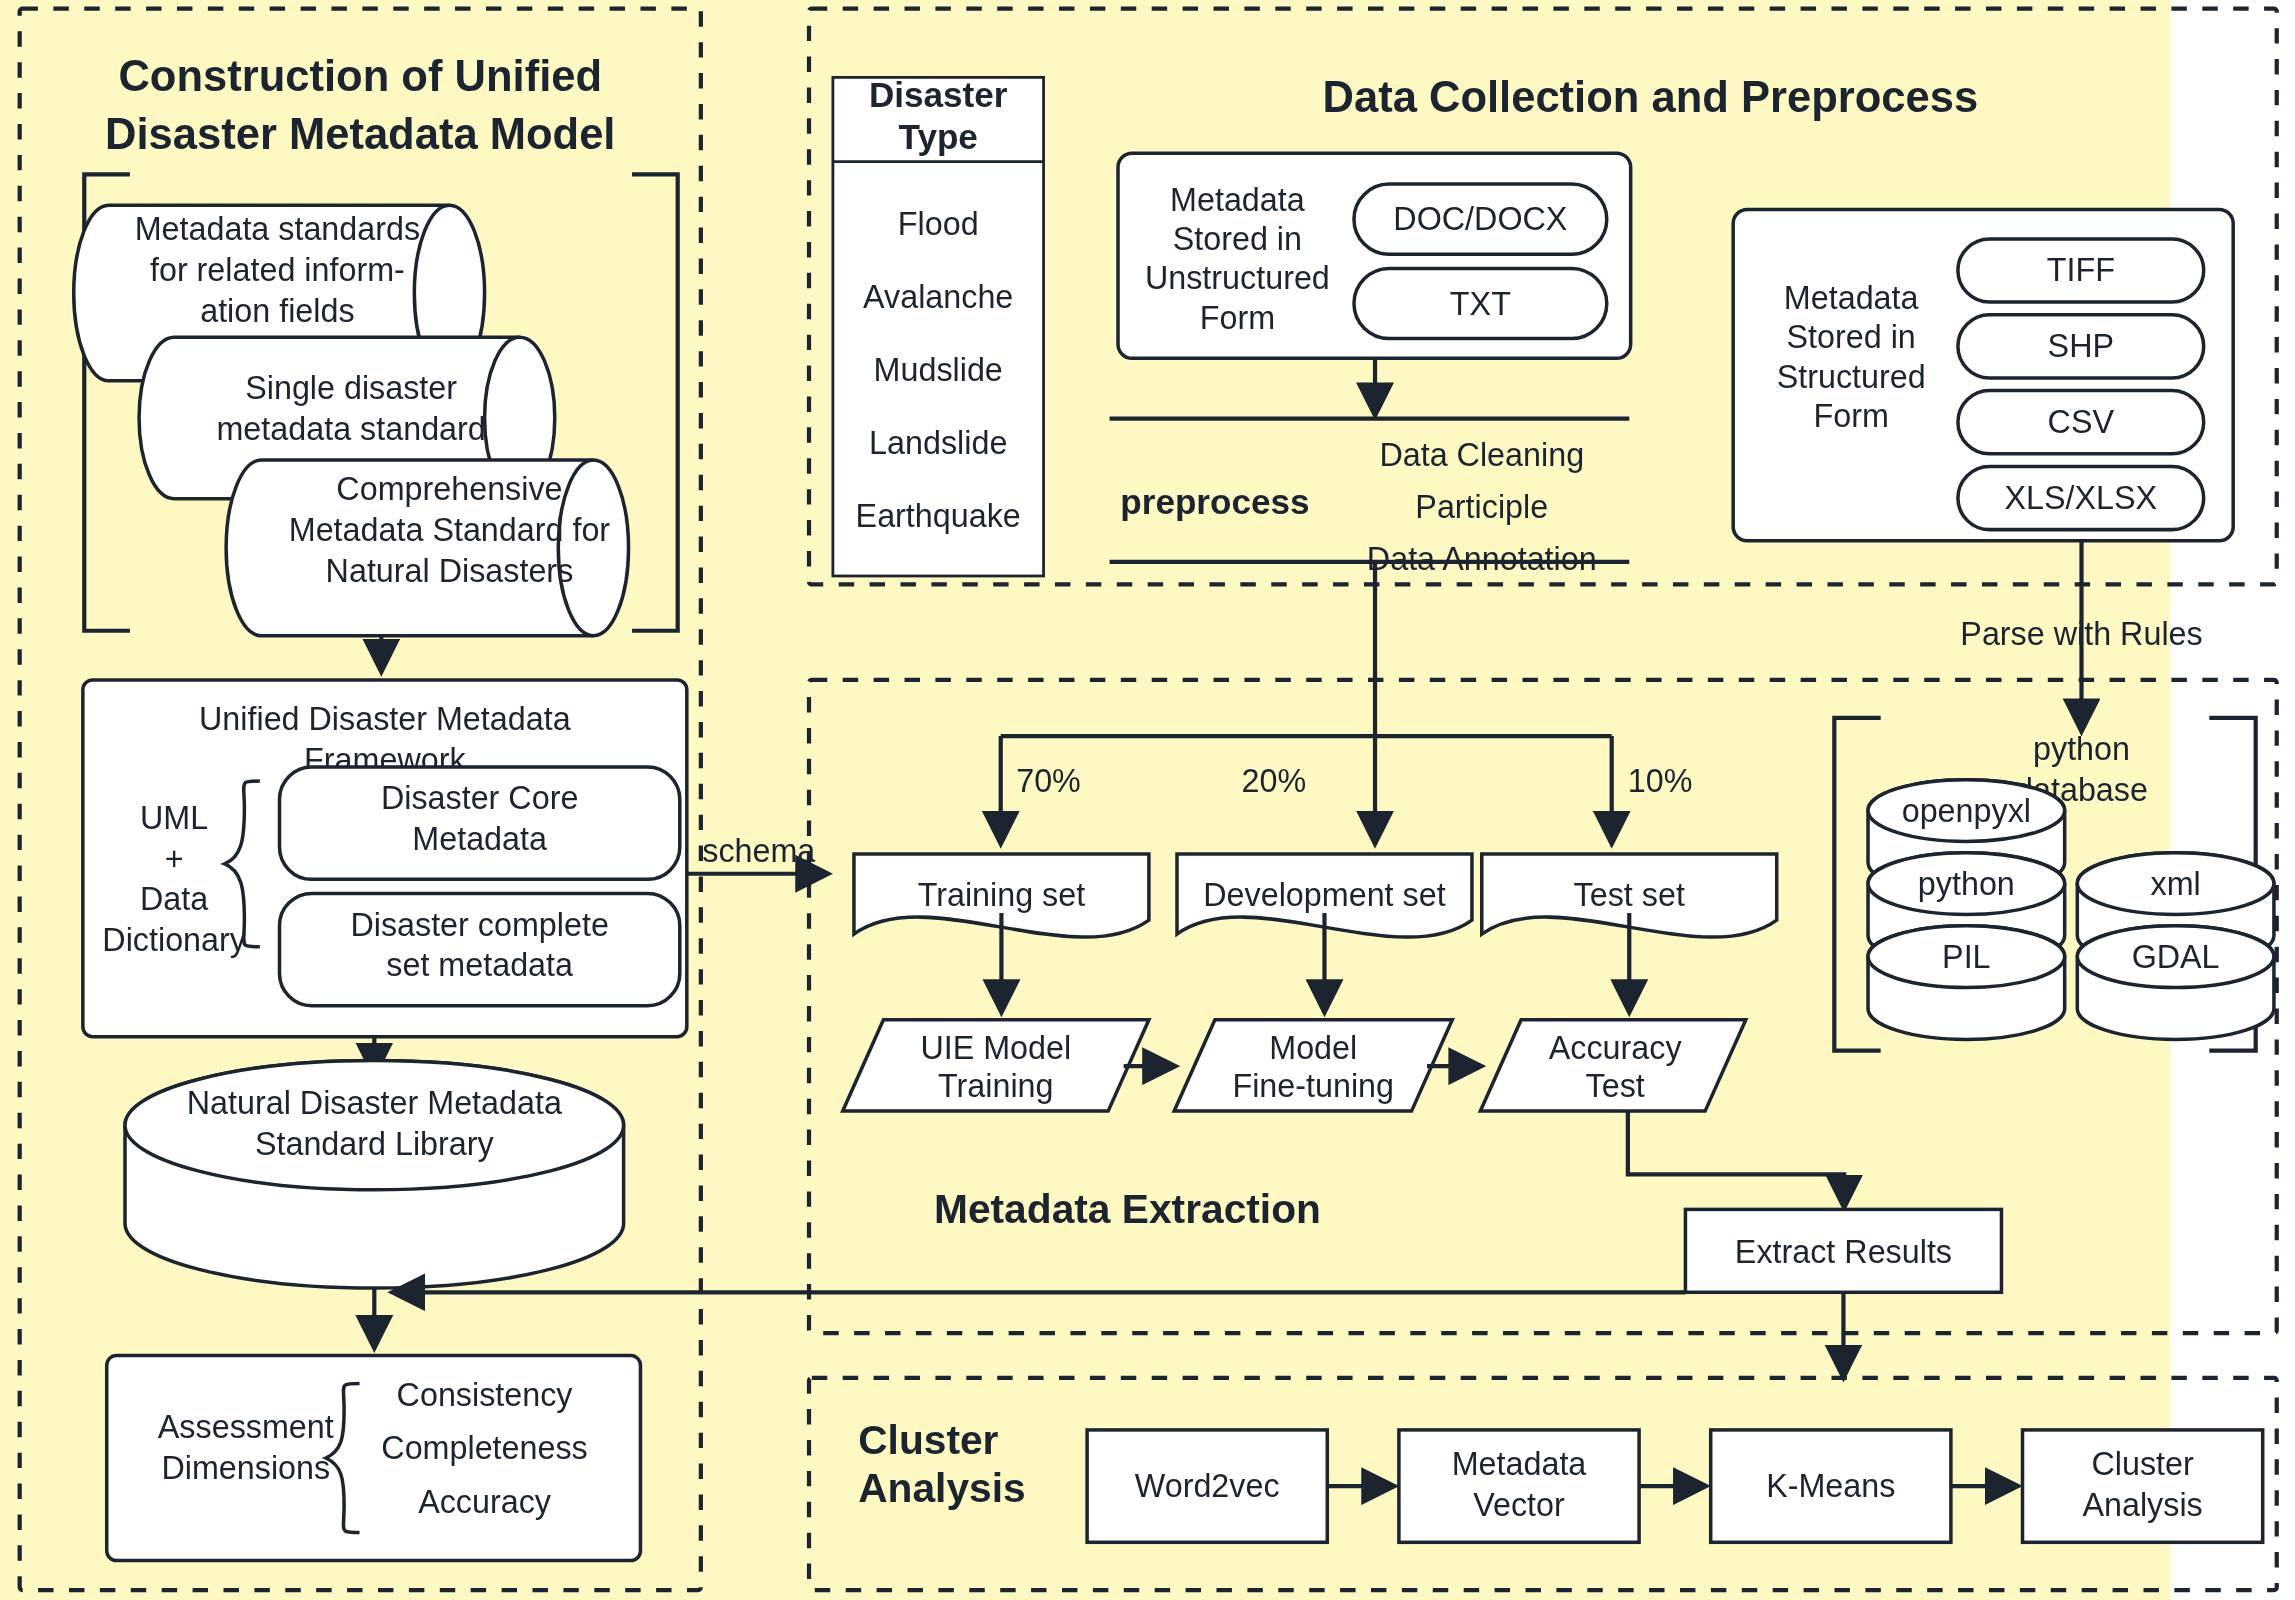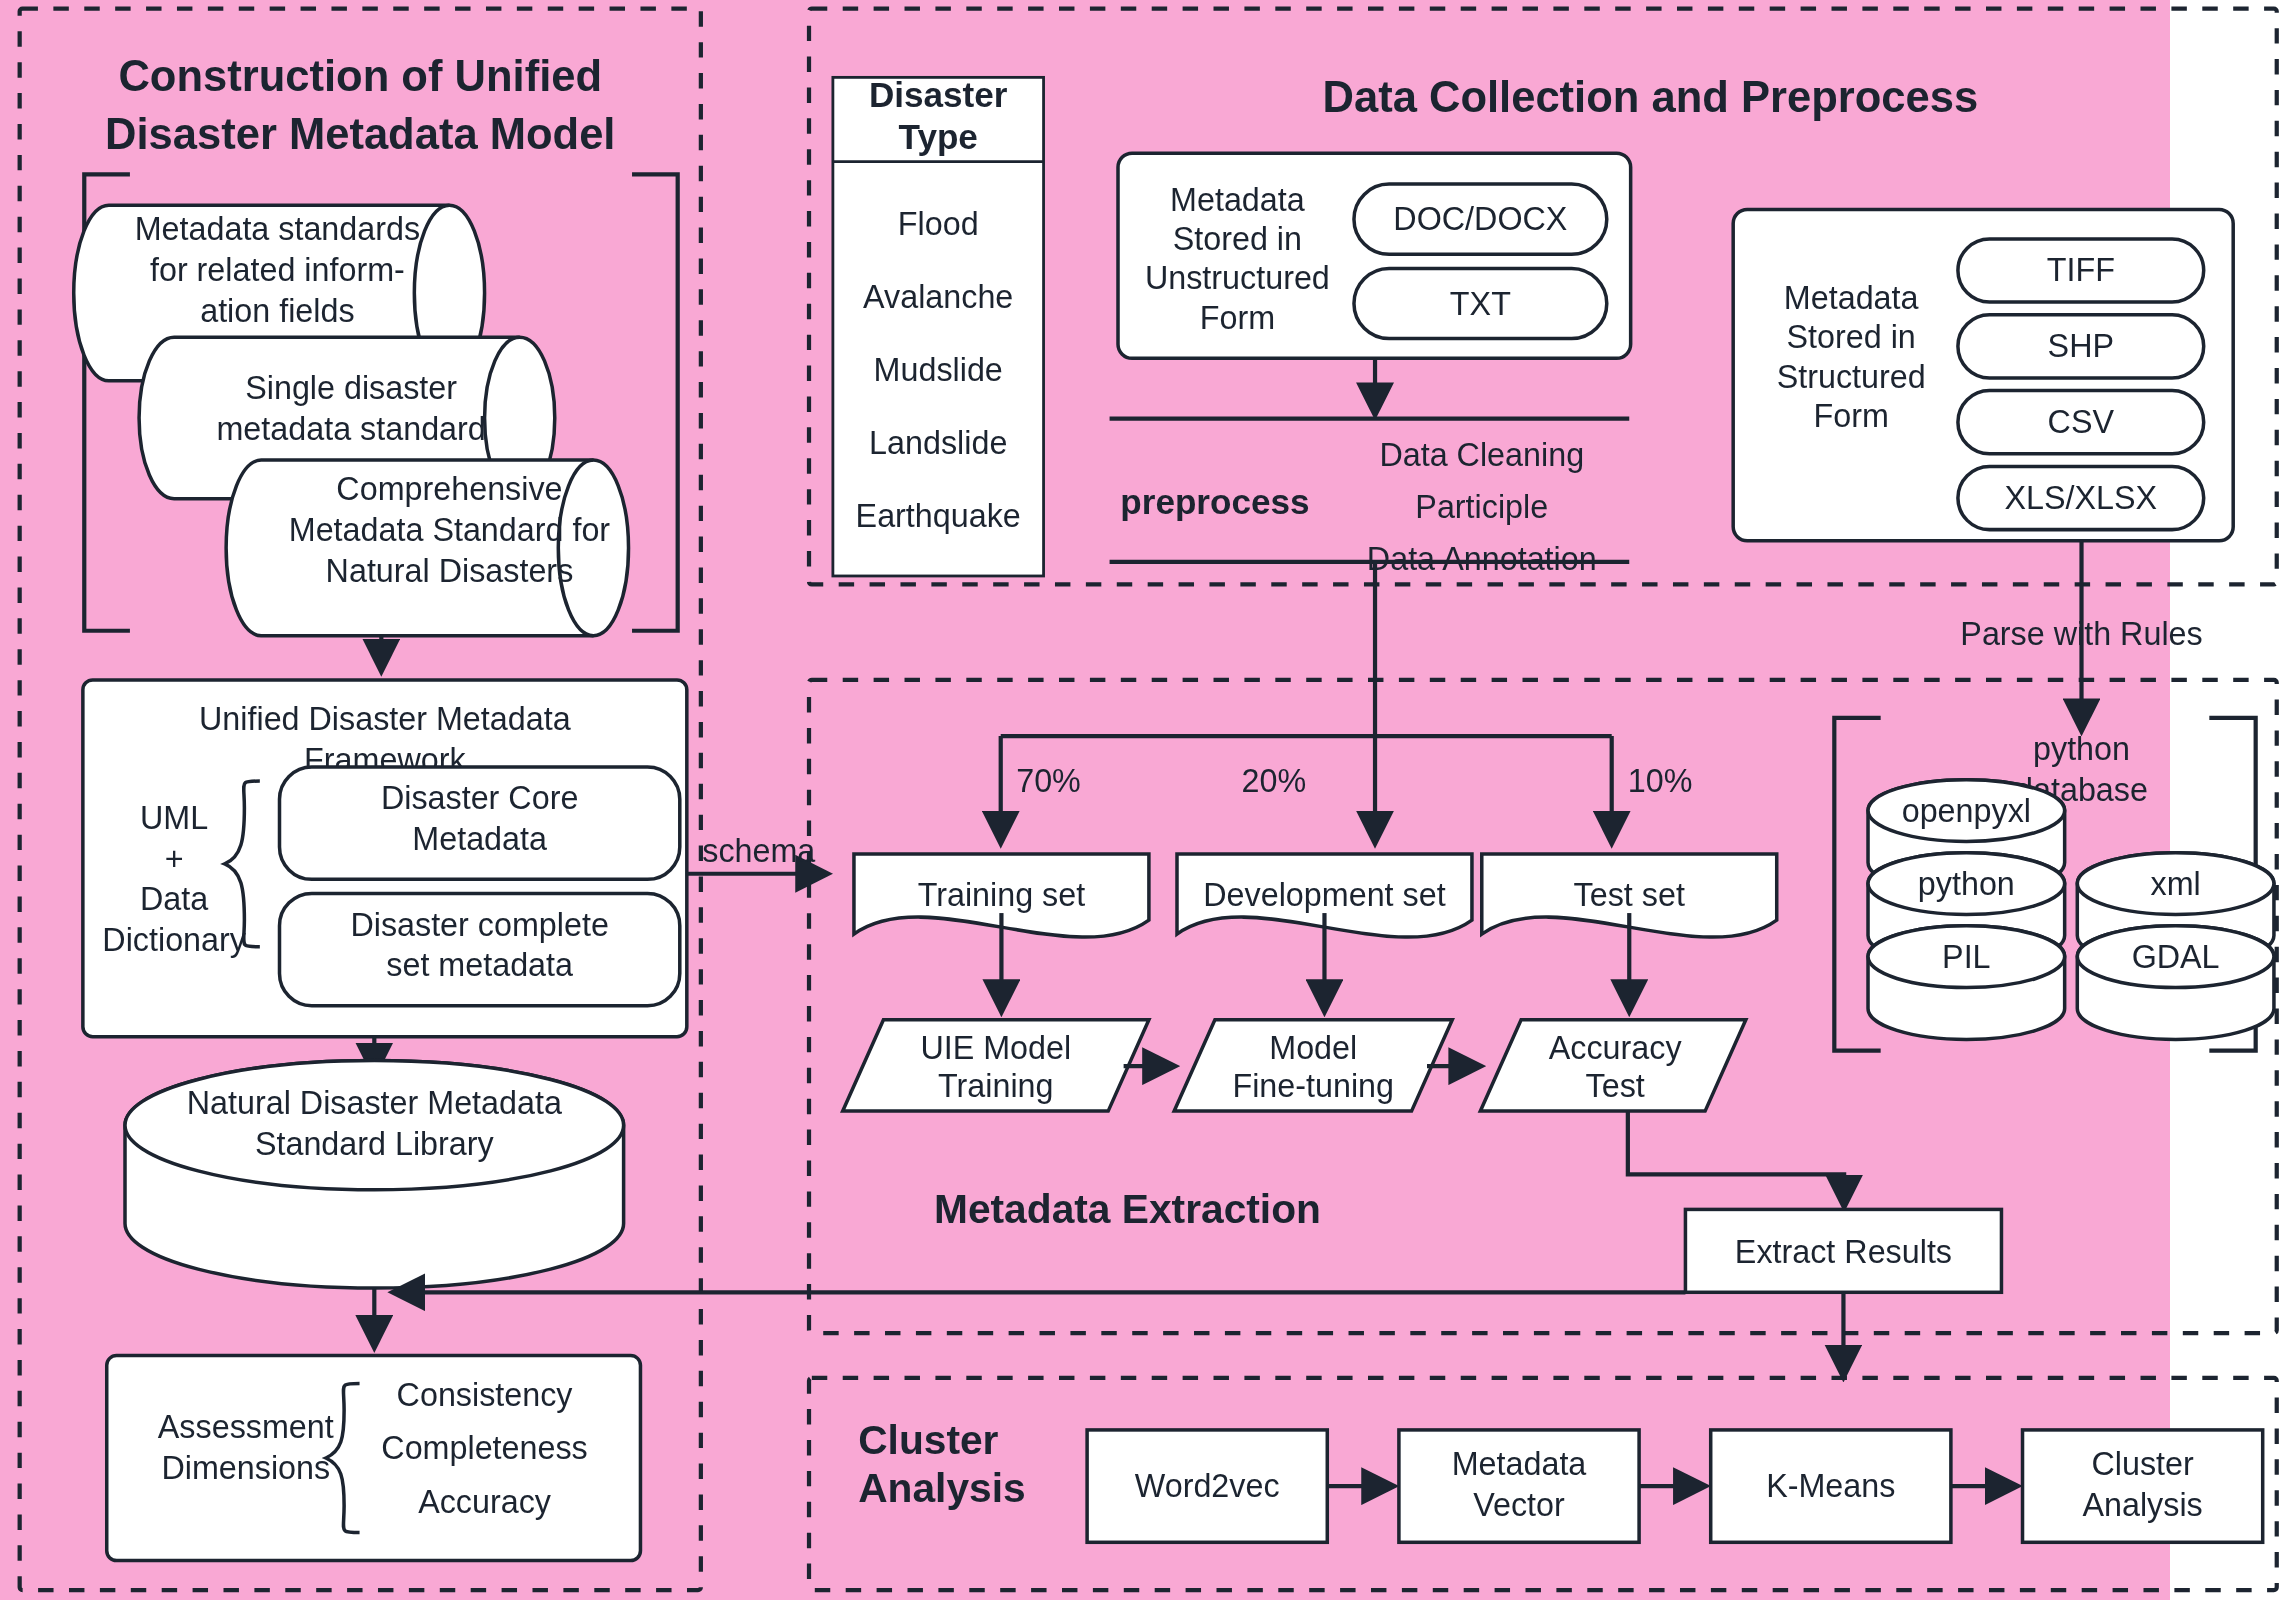--- a/index.html
+++ b/index.html
@@ -1,18 +1,18 @@
 <!DOCTYPE html>
 <html style="font-size:11.2px"><head>
 <meta charset="utf-8">
 <style>
   html,body{margin:0;padding:0;background:#ffffff;}
   body{width:2295px;height:1600px;overflow:hidden;
        font-family:"Liberation Sans","DejaVu Sans",sans-serif;}
-  #stage{position:relative;width:2170px;height:1600px;background:#f9a8d4;}
+  #stage{position:relative;width:2170px;height:1600px;background:#fef9c3;}
   svg{position:absolute;left:0;top:0;width:2295px;height:1600px;}
   text{fill:#1c2430;}
   .st{font-family:"Liberation Sans","DejaVu Sans",sans-serif;font-size:46px;fill:#1c2430;}
   .stb{font-family:"Liberation Sans","DejaVu Sans",sans-serif;font-size:50px;font-weight:bold;fill:#1c2430;}
   .title{font-family:"Liberation Sans","DejaVu Sans",sans-serif;font-size:62px;font-weight:bold;fill:#1c2430;}
   .sec{font-family:"Liberation Sans","DejaVu Sans",sans-serif;font-size:58px;font-weight:bold;fill:#1c2430;}
   .shape{fill:#ffffff;stroke:#1c2430;stroke-width:5;}
   .shape-thin{fill:#ffffff;stroke:#1c2430;stroke-width:4;}
   .lineonly{fill:none;stroke:#1c2430;stroke-width:5;}
   .conn{fill:none;stroke:#1c2430;stroke-width:6;}

